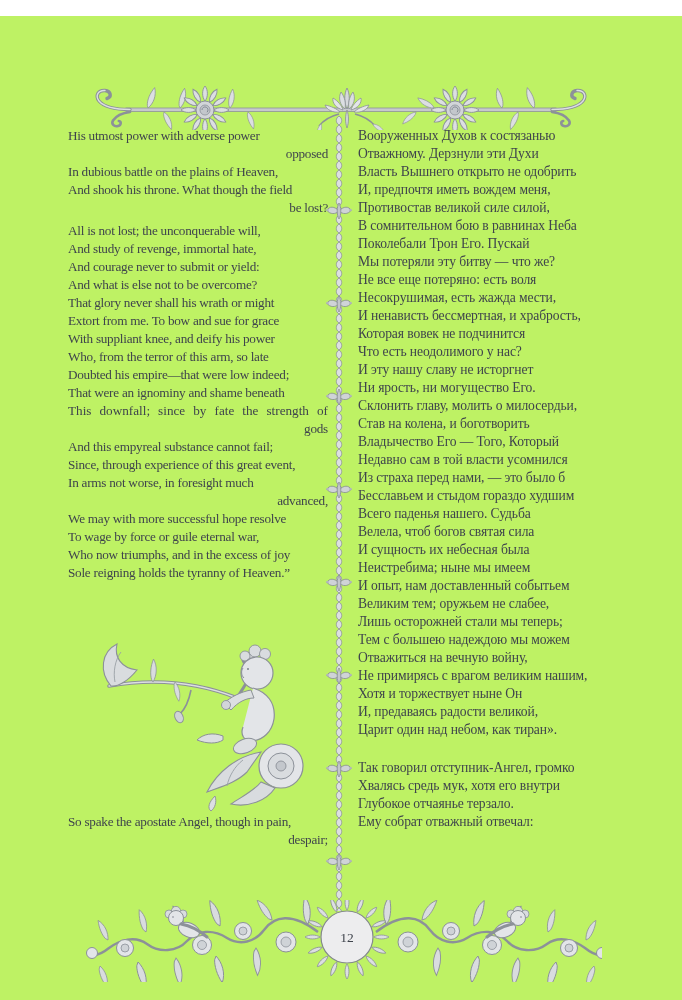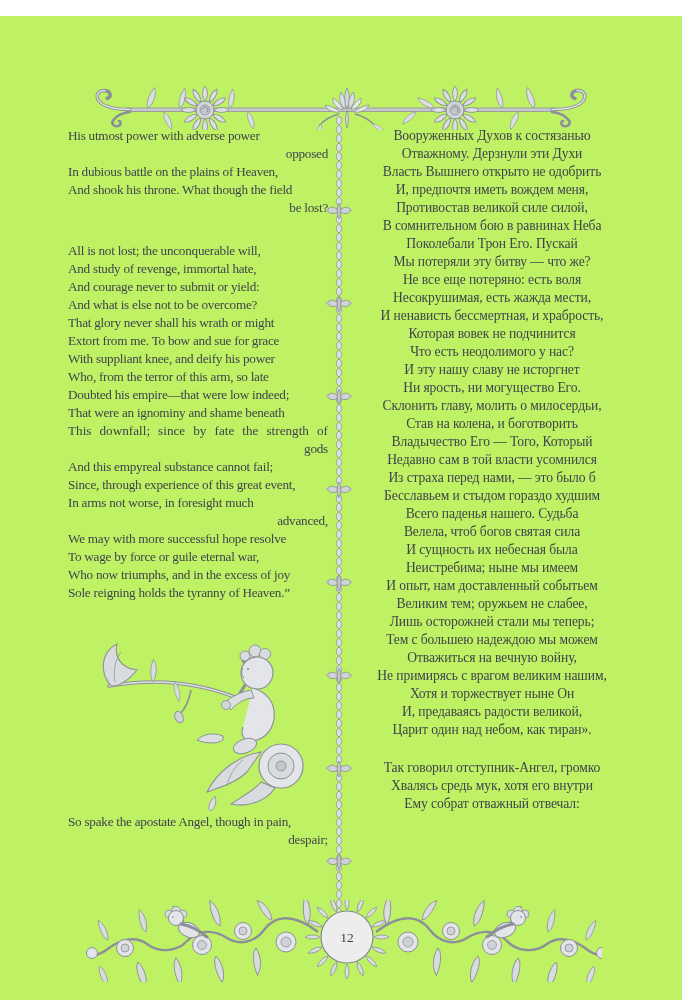--- a/index.html
+++ b/index.html
@@ -7,25 +7,25 @@
     width:682px;height:1000px;background:#ffffff;
     font-family:"Liberation Serif", serif;color:#3f444c;
     position:relative;overflow:hidden;
   }
   .page{position:absolute;left:0;top:16px;width:682px;height:1000px;background:#bef264;}
   .col{position:absolute;}
   .line{height:18px;line-height:18px;white-space:nowrap;font-size:13.2px;letter-spacing:-0.25px;}
   .col-ru .line{font-size:13.6px;letter-spacing:-0.1px;}
   .line.right{text-align:right;}
   .line.justify{text-align:justify;text-align-last:justify;letter-spacing:0;}
-  .stanza-gap{margin-top:25px;}
+  .stanza-gap{margin-top:5px;}
   .closing-gap{margin-top:20px;}
   #col-en{left:68px;top:111px;width:260px;}
   #col-en-closing{left:68px;top:797px;width:260px;}
-  #col-ru{left:358px;top:111px;width:268px;text-align:center;}
+  #col-ru{left:358px;top:111px;width:268px;}
   .orn{position:absolute;}
   #hdr{left:90px;top:68px;}
   #dvd{left:325px;top:100px;}
   #cherub{left:95px;top:624px;}
   #ftr{left:80px;top:884px;}
   svg{display:block;}
 </style>
 </head>
 <body>
 
@@ -190,20 +190,21 @@
         <div class="line">Тем с большею надеждою мы можем</div>
         <div class="line">Отважиться на вечную войну,</div>
         <div class="line">Не примирясь с врагом великим нашим,</div>
         <div class="line">Хотя и торжествует ныне Он</div>
         <div class="line">И, предаваясь радости великой,</div>
         <div class="line">Царит один над небом, как тиран».</div>
       </div>
     <div class="closing-gap">
         <div class="line">Так говорил отступник-Ангел, громко</div>
         <div class="line">Хвалясь средь мук, хотя его внутри</div>
+        <div class="line">Глубокое отчаянье терзало.</div>
         <div class="line">Ему собрат отважный отвечал:</div>
       </div>
   </div>
 
   <svg id="cherub" class="orn" width="228" height="172" viewBox="0 0 228 172" aria-hidden="true">
     <defs>
       <path id="clf" d="M0 0 C9 -5 17 -16 17 -28 C8 -21 2 -12 0 -4 Z" fill="#d9dcdf" stroke="#8c9199" stroke-width="1"></path>
     </defs>
 
     <path d="M14 46 C60 38 102 42 142 58" fill="none" stroke="#8c9199" stroke-width="3.6" stroke-linecap="round"></path>

